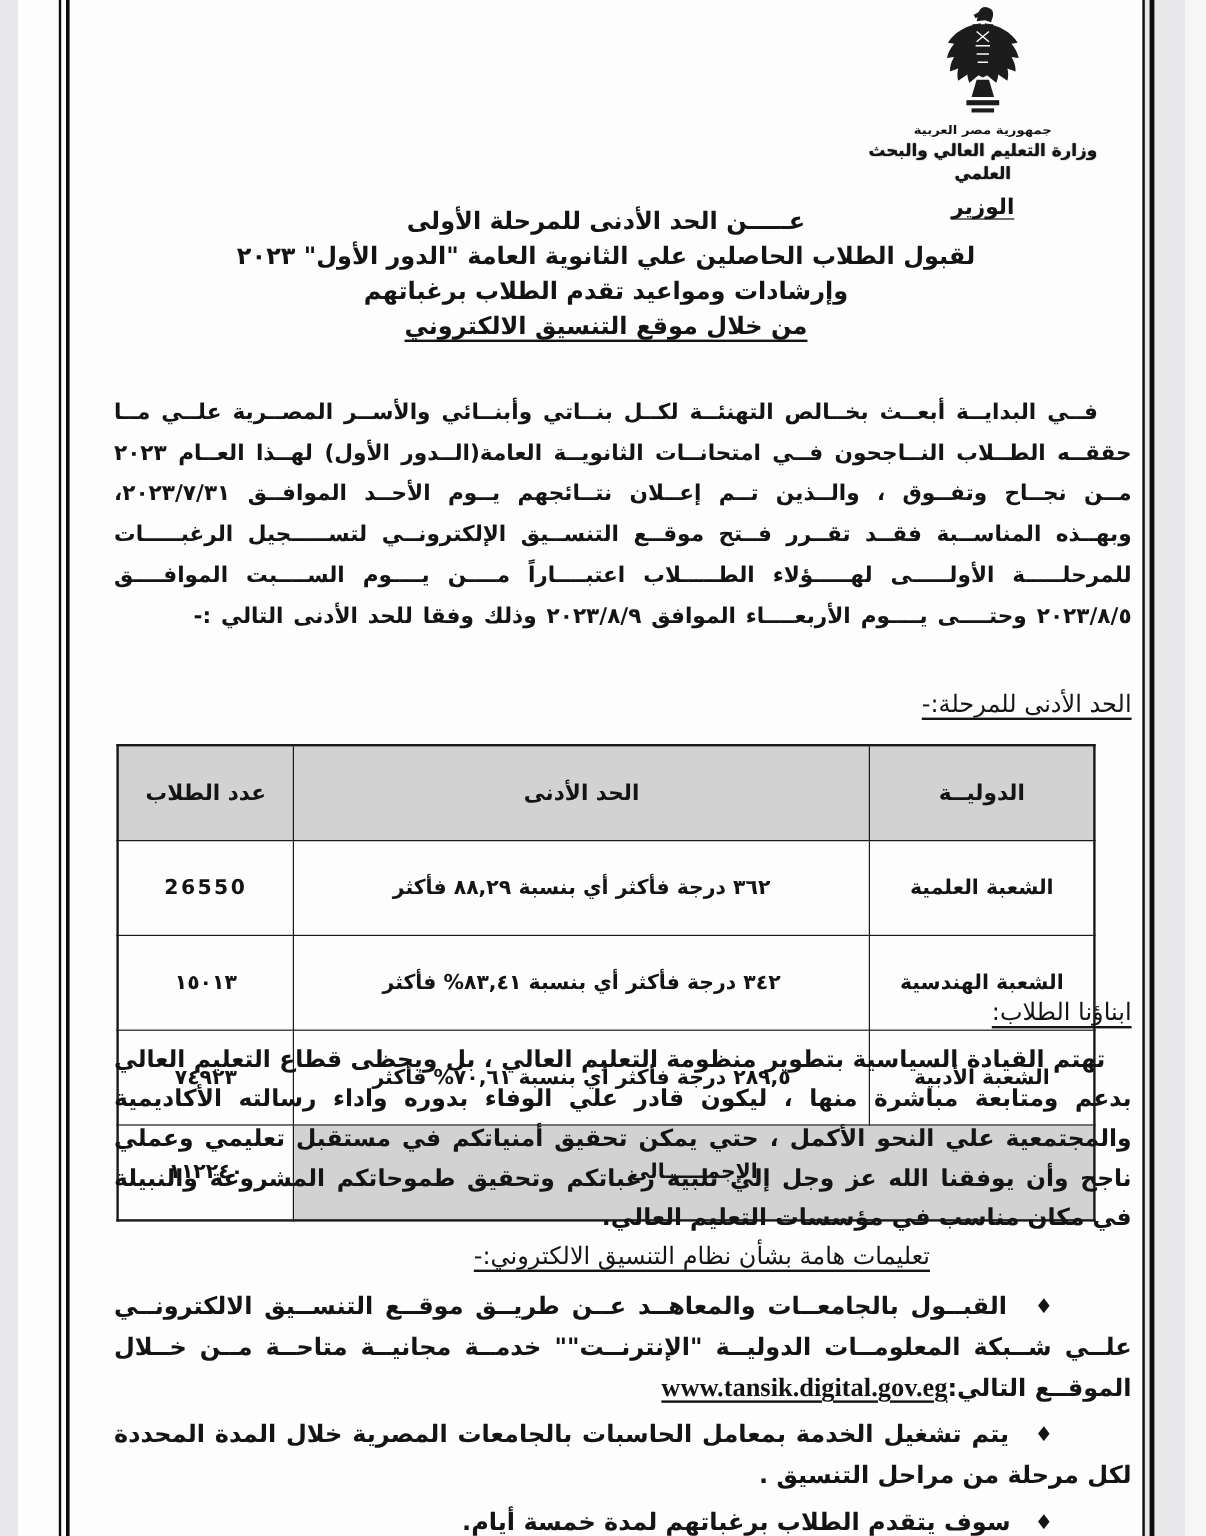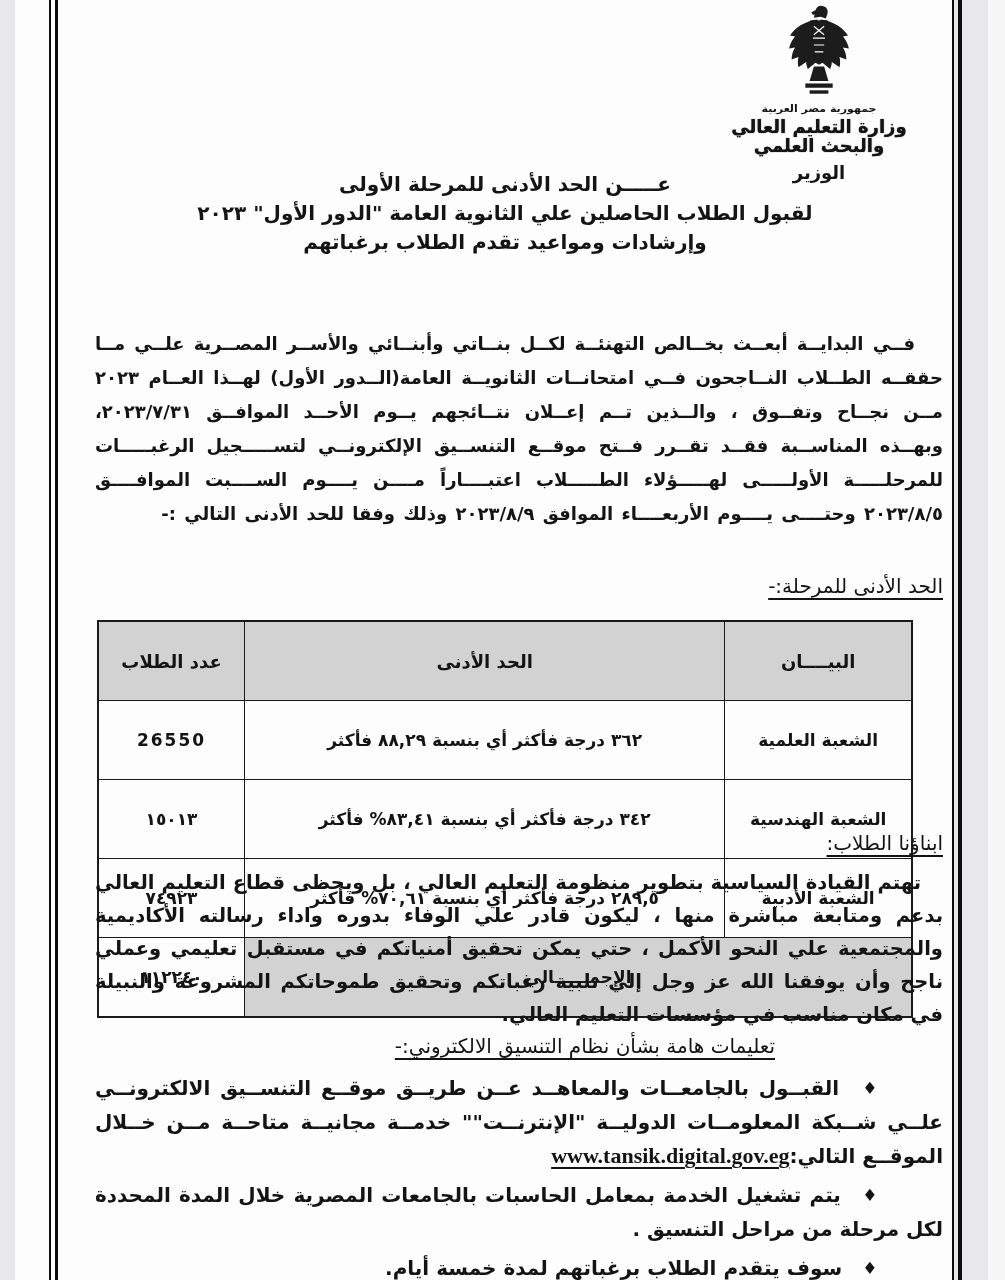--- a/index.html
+++ b/index.html
@@ -13,24 +13,24 @@
   .f1{left:49px;width:2px;}
   .f2{left:55px;width:3px;}
   .f3{left:952px;width:2px;}
   .f4{left:958px;width:4px;}
   #content{position:absolute;left:95px;top:0;width:848px;height:1280px;direction:rtl;}
   
   .gov-header{position:absolute;top:4px;right:28px;width:192px;text-align:center;}
   .emblem{width:80px;height:94px;margin:0 auto;display:block;}
   .republic{font-size:11px;font-weight:bold;margin-top:4px;letter-spacing:-.5px;
             transform:scaleY(.9);}
-  .ministry{font-size:18px;font-weight:900;line-height:19px;margin-top:2px;
+  .ministry{font-size:14px;font-weight:900;line-height:19px;margin-top:2px;
             text-shadow:0 0 1px #111;letter-spacing:-.5px;}
   .minister{font-size:18px;font-weight:bold;margin-top:7px;
-            text-underline-offset:4px;}
+            text-decoration:underline;text-underline-offset:4px;}
   
   .title{position:absolute;top:170px;right:108px;width:660px;text-align:center;
          font-weight:bold;font-size:20px;line-height:29px;}
   .title .u{text-decoration:underline;text-underline-offset:5px;}
   
   .para{position:absolute;right:0;left:0;text-align:justify;font-weight:bold;}
   .intro{top:327px;font-size:18px;line-height:34px;text-indent:28px;word-spacing:2px;}
   .h-underline{position:absolute;right:0;font-size:20px;font-weight:normal;
                text-decoration:underline;text-underline-offset:5px;}
   .min-heading{top:574px;}
@@ -87,35 +87,36 @@
       </svg>
       <div class="republic">جمهورية مصر العربية</div>
       <div class="ministry">وزارة التعليم العالي والبحث العلمي</div>
       <div class="minister">الوزير</div>
     </div>
 
     <div class="title">
       <div>عـــــن الحد الأدنى للمرحلة الأولى</div>
       <div>لقبول الطلاب الحاصلين علي الثانوية العامة "الدور الأول" ٢٠٢٣</div>
       <div>وإرشادات ومواعيد تقدم الطلاب برغباتهم</div>
+      <div class="u">من خلال موقع التنسيق الالكتروني</div>
     </div>
 
     <div class="para intro">فــي البدايــة أبعــث بخــالص التهنئــة لكــل بنــاتي وأبنــائي والأســر المصــرية علــي مــا حققــه الطــلاب النــاجحون فــي امتحانــات الثانويــة العامة(الــدور الأول) لهــذا العــام ٢٠٢٣ مــن نجــاح وتفــوق ، والــذين تــم إعــلان نتــائجهم يــوم الأحــد الموافــق ٢٠٢٣/٧/٣١، وبهــذه المناســبة فقــد تقــرر فــتح موقــع التنســيق الإلكترونــي لتســـــجيل الرغبـــــات للمرحلـــــة الأولـــــى لهـــــؤلاء الطـــــلاب اعتبــــاراً مــــن يــــوم الســــبت الموافــــق ٢٠٢٣/٨/٥  وحتــــى يــــوم الأربعــــاء الموافق ٢٠٢٣/٨/٩ وذلك وفقا للحد الأدنى التالي :-</div>
 
     <div class="h-underline min-heading">الحد الأدنى للمرحلة:-</div>
 
     <table class="min">
       <colgroup>
           <col class="c-name">
           <col class="c-min">
           <col class="c-count">
         </colgroup>
       <tbody>
           <tr>
-        <th>البيــــان</th>
+        <th>الدوليــة</th>
         <th>الحد الأدنى</th>
         <th>عدد الطلاب</th>
       </tr>
       <tr>
         <td>الشعبة العلمية</td>
         <td>٣٦٢ درجة فأكثر أي بنسبة ٨٨,٢٩ فأكثر</td>
         <td class="count">26550</td>
       </tr>
       <tr>
         <td>الشعبة الهندسية</td>

